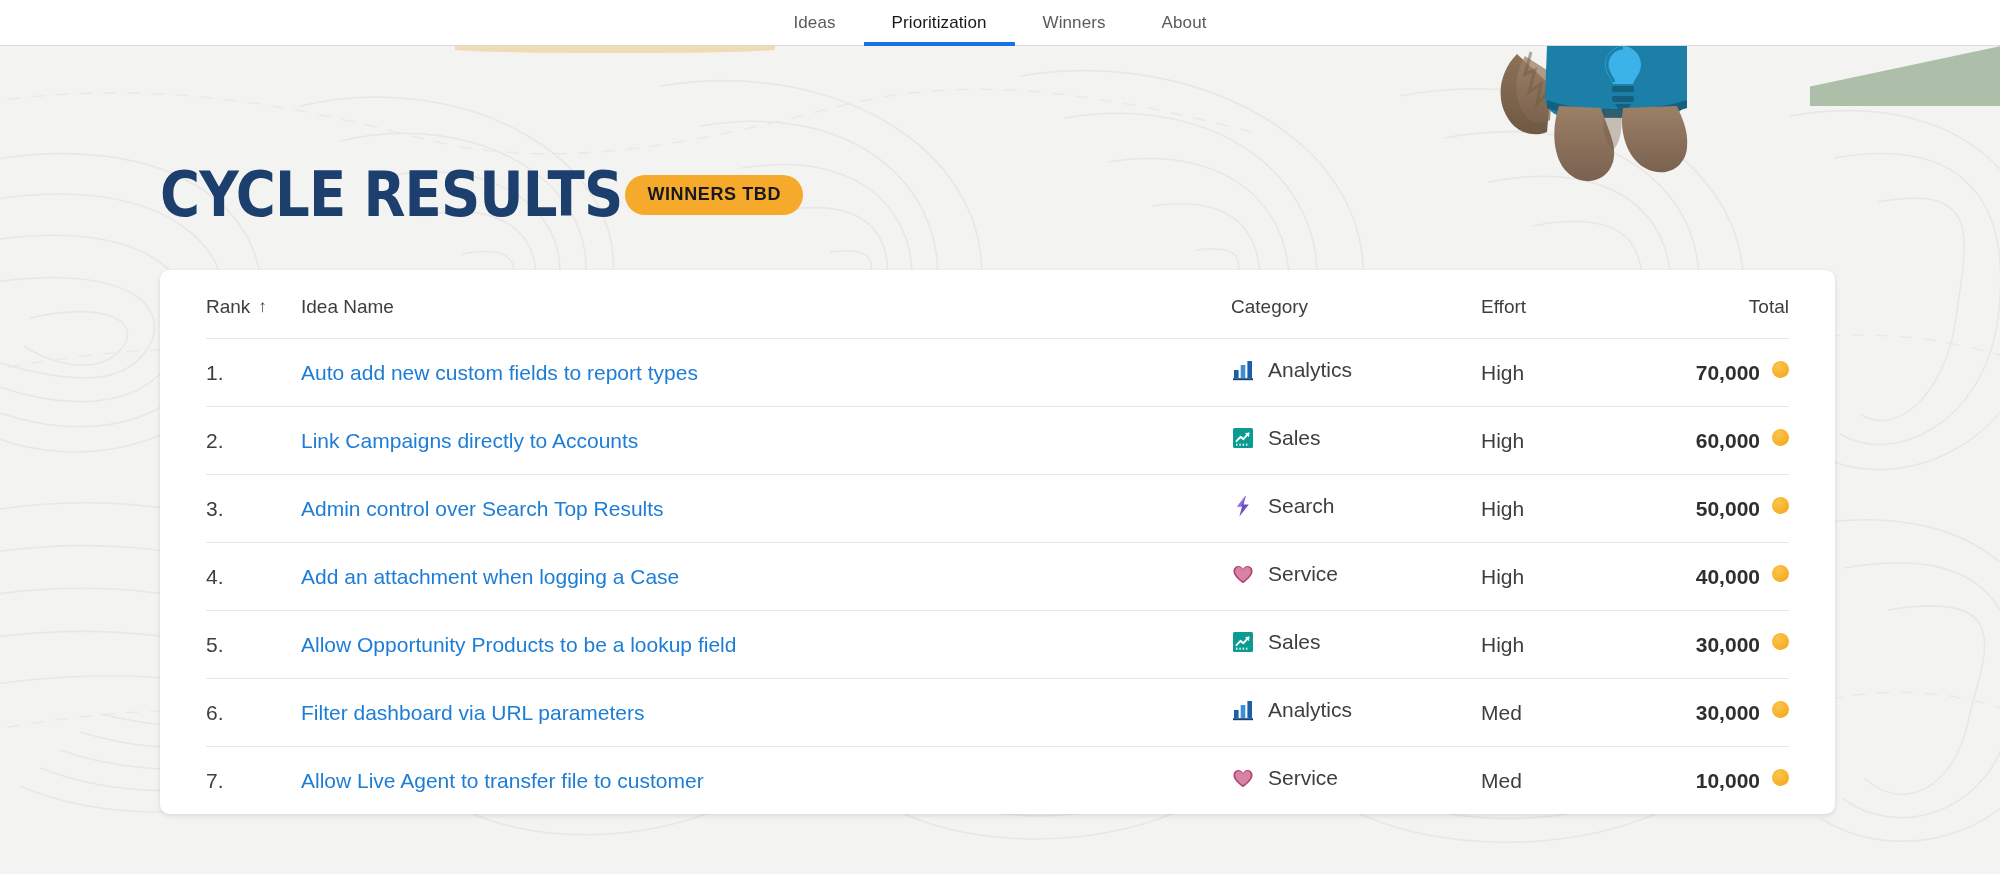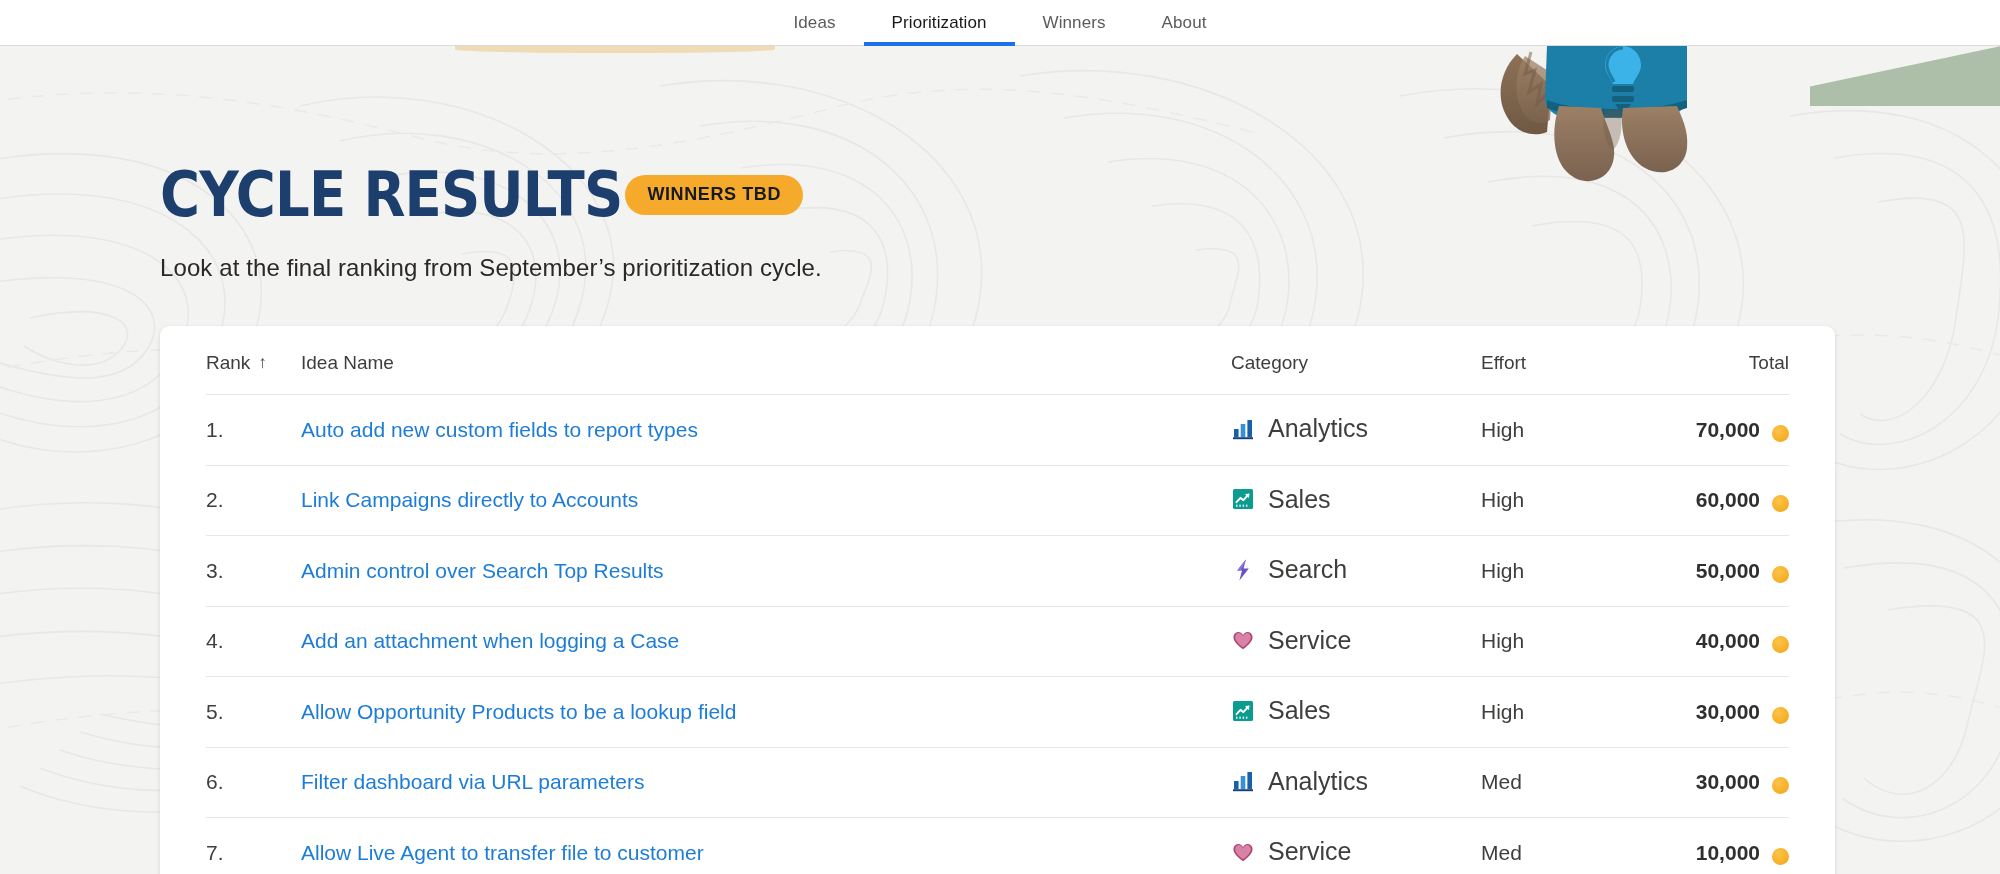--- a/index.html
+++ b/index.html
@@ -206,28 +206,28 @@
   .cat-wrap {
     display: inline-flex;
     align-items: center;
     gap: 13px;
   }
   .cat-icon {
     width: 24px; height: 24px;
     display: inline-block;
     flex-shrink: 0;
   }
-  .cat-label { font-size: 25px; color: #3e3e3c; }
+  .cat-label { font-size: 21px; color: #3e3e3c; }
 
   .effort-cell { font-size: 21px; color: #3e3e3c; }
 
   .total-cell { text-align: right; white-space: nowrap; }
   .total-wrap {
     display: inline-flex;
-    align-items: flex-end;
+    align-items: flex-start;
     gap: 12px;
     justify-content: flex-end;
   }
   .total-num {
     font-size: 21px;
     font-weight: bold;
     color: #2f2f2f;
   }
   .coin {
     width: 17px; height: 17px;
@@ -353,21 +353,20 @@
     <path d="M150 64 C 146 82, 150 96, 158 104 C 166 96, 168 80, 166 64 Z" fill="#6f5943" opacity="0.35"></path>
   </svg>
 
   <div class="content">
 
     <div class="title-row">
       <h1 class="page-title">CYCLE RESULTS</h1>
       <span class="badge">WINNERS TBD</span>
     </div>
 
-    <p class="subtitle">Look at the final ranking from September’s prioritization cycle.</p>
 
     <div class="card">
       <table class="results">
         <thead>
           <tr>
             <th class="th-rank">
               <span>Rank</span><span class="sort-arrow">↑</span>
             </th>
             <th class="th-idea">Idea Name</th>
             <th class="th-category">Category</th>

